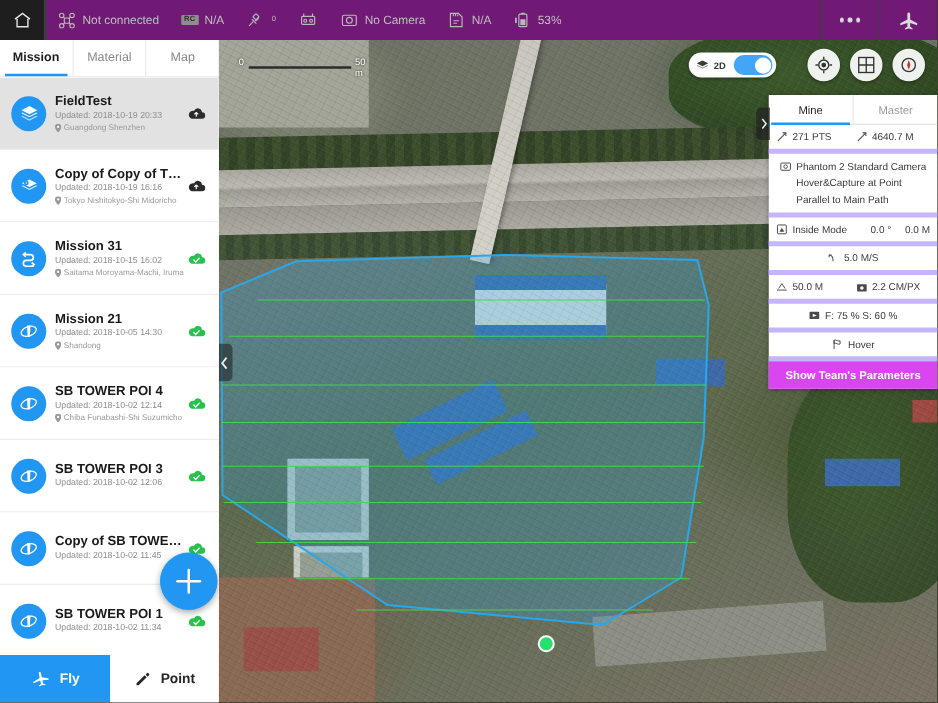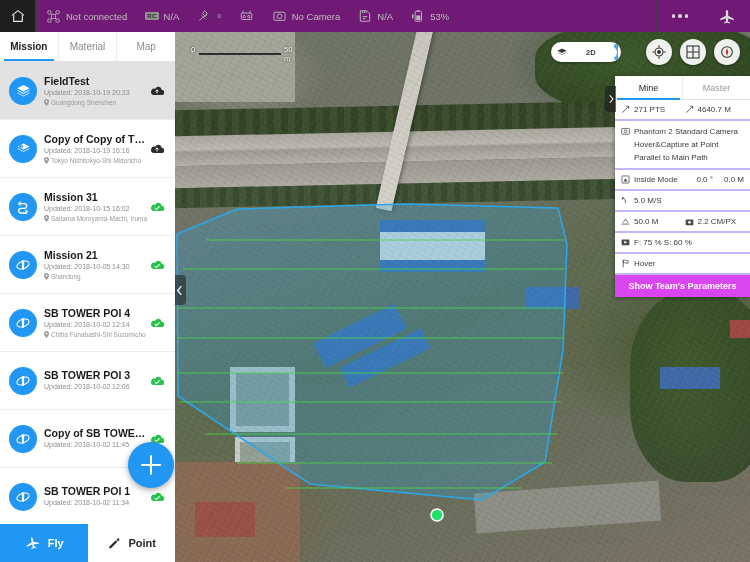--- a/index.html
+++ b/index.html
@@ -163,21 +163,21 @@
   .scalebar .bar {
     position:absolute; left:8px; top:9px; width:82px; height:2px; background:#2c2c2c;
   }
   .scalebar .l0 { position:absolute; left:0px; top:1px; }
   .scalebar .l1 { position:absolute; left:93px; top:1px; }
 
   
   .toggle2d {
     position:absolute; right:129px; top:10px; height:20px; width:70px;
     background:#fff; border-radius:10px; display:flex; align-items:center;
-    gap:18px; padding:0 3px 0 5px; box-shadow:0 1px 3px rgba(0,0,0,.4);
+    gap:3px; padding:0 3px 0 5px; box-shadow:0 1px 3px rgba(0,0,0,.4);
   }
   .toggle2d .lbl { font-size:7.5px; color:#3a3a3a; font-weight:bold; }
   .sw {
     margin-left:auto; width:31px; height:16px; border-radius:8px; background:#42a5f5;
     position:relative;
   }
   .sw::after {
     content:""; position:absolute; right:1.5px; top:1.5px; width:13px; height:13px;
     border-radius:50%; background:#fff;
   }
@@ -205,21 +205,21 @@
   .rtabs { display:flex; height:24px; border-bottom:1px solid #e4e4e4; }
   .rtab { flex:1; display:flex; align-items:center; justify-content:center;
           font-size:9px; color:#9a9a9a; position:relative; }
   .rtab.active { color:#1f1f1f; }
   .rtab.active::after {
     content:""; position:absolute; left:2px; right:2px; bottom:-1px; height:2px; background:#2196f3;
   }
   .rtab + .rtab { border-left:1px solid #ececec; }
   .rrow {
     display:flex; align-items:flex-start; gap:4px;
-    padding:5px 6px; border-bottom:2px solid #c4b5fd; font-size:8px; color:#3a3a3a;
+    padding:5px 6px; border-bottom:4px solid #c4b5fd; font-size:8px; color:#3a3a3a;justify-content:center;
   }
   .rrow .half { display:flex; align-items:center; gap:4px; width:50%; }
   .rrow .ico { flex:0 0 auto; display:flex; align-items:center; }
   .rstack { display:flex; flex-direction:column; gap:2px; line-height:11px; }
   .rbtn {
     background:#d946ef; color:#fff; font-size:9px; font-weight:bold;
     height:22px; display:flex; align-items:center; justify-content:center;
   }
   .panelchevron {
     position:absolute; left:-10px; top:10px; width:11px; height:26px;

